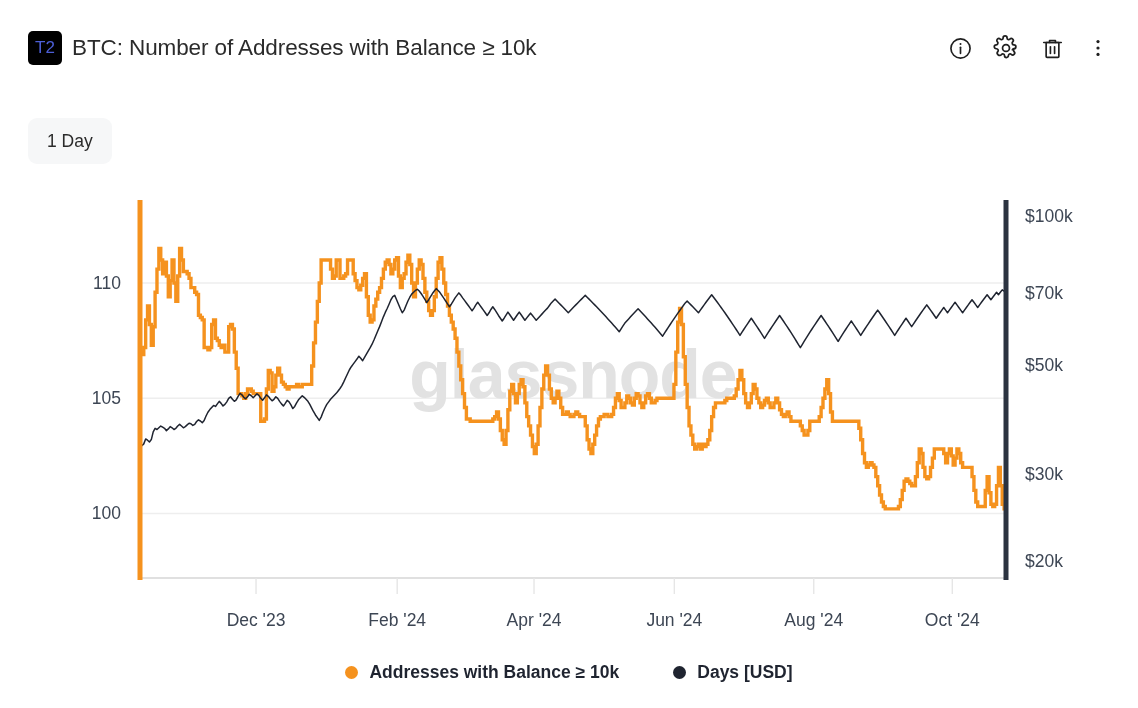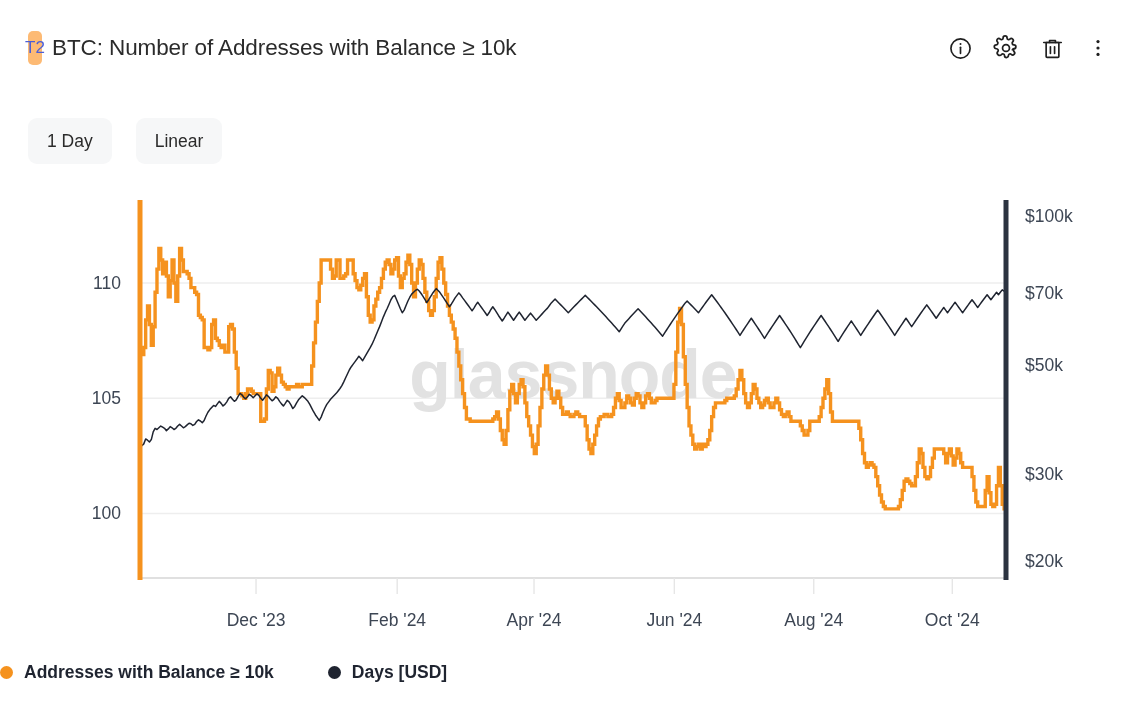--- a/index.html
+++ b/index.html
@@ -24,24 +24,24 @@
     height: 96px;
     display: flex;
     align-items: center;
   }
   #title-group {
     display: flex;
     align-items: center;
     margin-left: 28px;
   }
   #badge {
-    width: 14px;
+    width: 34px;
     height: 34px;
     border-radius: 5px;
-    background: #fdba74;
+    background: #000000;
     color: #4c5fd7;
     font-size: 17px;
     font-weight: 400;
     display: flex;
     align-items: center;
     justify-content: center;
     letter-spacing: 0.2px;
   }
   #chart-title {
     margin-left: 10px;
@@ -132,20 +132,21 @@
     letter-spacing: -1px;
   }
 
   
   #legend {
     position: absolute;
     left: 0;
     top: 662px;
     width: 1138px;
     display: flex;
+    justify-content: center;
     align-items: center;
     gap: 54px;
   }
   .legend-item {
     display: flex;
     align-items: center;
     gap: 11px;
     cursor: pointer;
   }
   .legend-dot {
@@ -198,23 +199,20 @@
         <circle cx="12" cy="12" r="1.75"></circle>
         <circle cx="12" cy="19" r="1.75"></circle>
       </svg>
     </div>
   </div>
 </div>
 
 <div id="toolbar">
   <button class="tbtn">
     <span>1 Day</span>
-  </button>
-  <button class="tbtn">
-    <span>Linear</span>
   </button>
 </div>
 
 <div id="chart-area">
   <svg id="chart-svg" width="1138" height="470" viewBox="0 0 1138 470">
     <g id="gridlines">
         <line x1="140" x2="1006" y1="106.97560975609747" y2="106.97560975609747" stroke="#eeeeee" stroke-width="1.4"></line>
         <line x1="140" x2="1006" y1="222.21951219512192" y2="222.21951219512192" stroke="#eeeeee" stroke-width="1.4"></line>
         <line x1="140" x2="1006" y1="337.4634146341464" y2="337.4634146341464" stroke="#eeeeee" stroke-width="1.4"></line>
         <line x1="140" x2="1006" y1="402" y2="402" stroke="#e0e0e0" stroke-width="2.2"></line>

